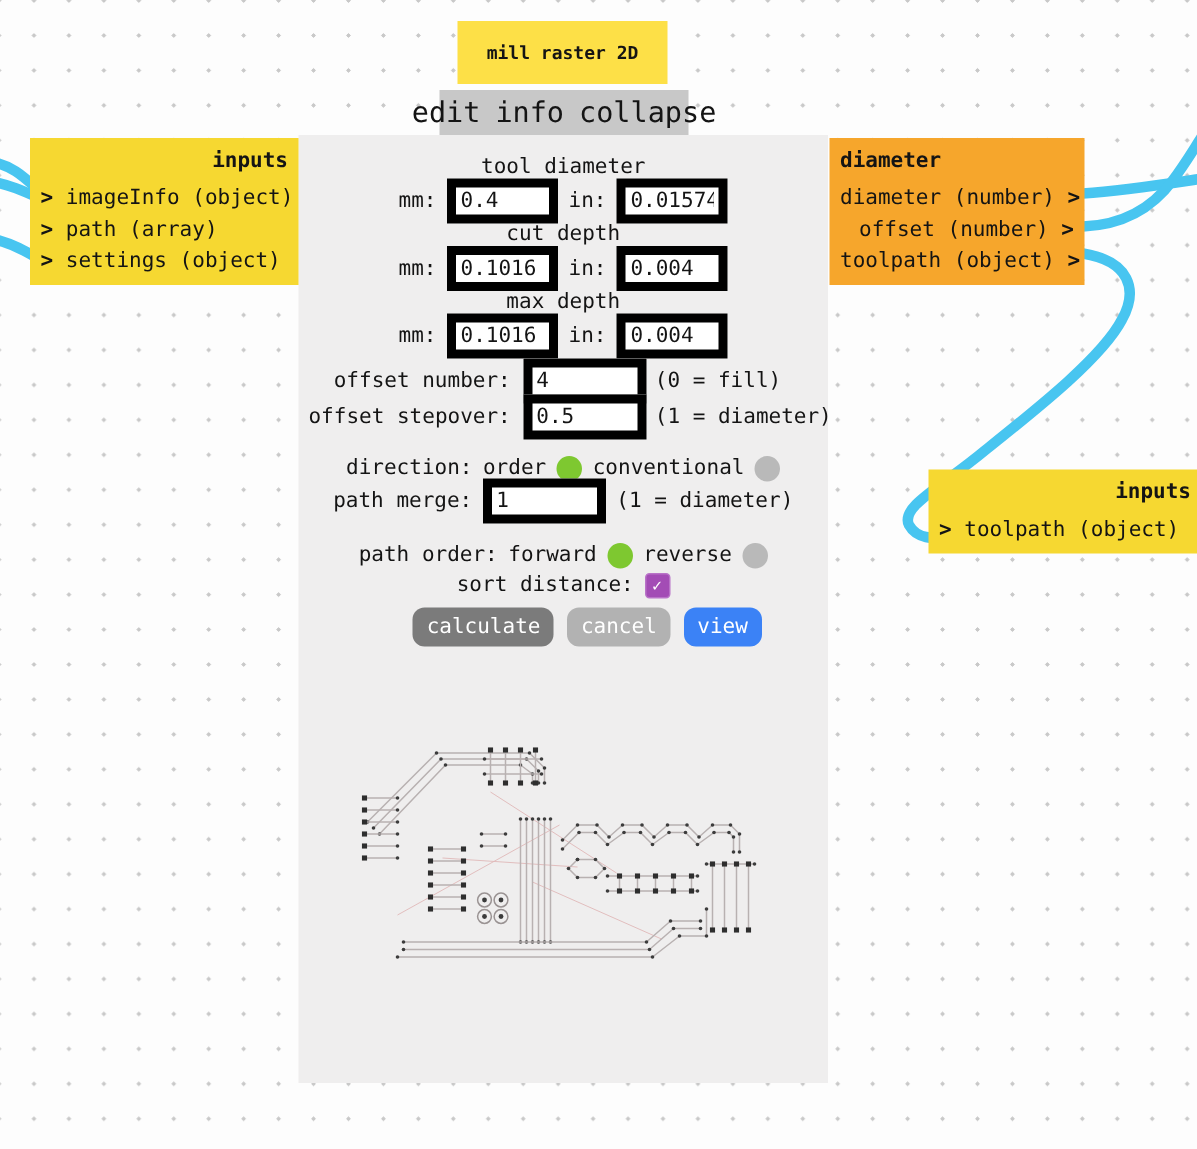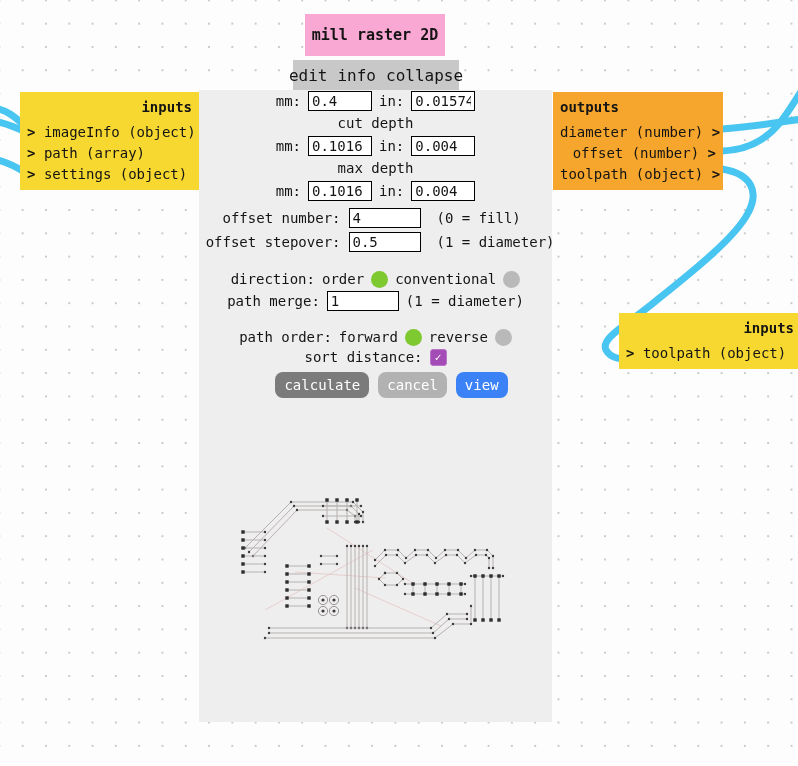--- a/index.html
+++ b/index.html
@@ -8,27 +8,27 @@
     background-color:#fdfdfd;
     background-image:radial-gradient(circle,#c9c9c9 1.3px,rgba(0,0,0,0) 1.45px);
     background-size:23.3px 23.3px;background-position:11px 12px;
     font-family:"DejaVu Sans Mono","Liberation Mono",monospace;
     color:#141414;font-size:14px;
   }
   #wires{position:absolute;left:0;top:0;z-index:1;}
   .wire{stroke:#48c5f0;stroke-width:7;fill:none;stroke-linecap:round;}
   .module-title{
     position:absolute;left:305px;top:14px;width:140px;height:42px;z-index:4;
-    background:#f9a8d4;display:flex;align-items:center;justify-content:center;
-    font-weight:bold;font-size:15px;
+    background:#fde047;display:flex;align-items:center;justify-content:center;
+    font-weight:bold;font-size:12px;
   }
   .menu-bar{
     position:absolute;left:293px;top:60px;width:166px;height:30px;z-index:4;
     background:#c8c8c8;display:flex;align-items:center;justify-content:center;gap:10px;
-    font-size:16px;
+    font-size:19px;
   }
   .menu-item{cursor:pointer;}
   .panel{
     position:absolute;left:199px;top:90px;width:353px;height:632px;z-index:2;
     background:#efeeee;
   }
   .io-box{position:absolute;z-index:3;padding:5px 7px;line-height:21px;}
   .io-yellow{background:#f6d831;}
   .io-orange{background:#f6a62c;}
   #inputs-left{left:20px;top:92px;width:165px;}
@@ -36,21 +36,21 @@
   #inputs-right{left:619px;top:313px;width:168px;}
   .io-header{font-weight:bold;}
   .hdr-right{text-align:right;margin-bottom:4px;}
   .hdr-left{text-align:left;margin-bottom:4px;}
   .io-row{white-space:nowrap;}
   .io-row.right{text-align:right;}
   .port{font-weight:bold;cursor:pointer;}
   .sec{text-align:center;height:20px;padding-top:3px;}
   .row{display:flex;justify-content:center;align-items:center;height:22px;gap:7px;}
   .num-input{
-    width:56px;height:18px;border:1px solid #000000;background:#fff;
+    width:56px;height:18px;border:6px solid #000000;background:#fff;
     font:14px "DejaVu Sans Mono","Liberation Mono",monospace;padding:0 3px;color:#141414;
   }
   .wide-input{width:64px;}
   .grid-row{display:grid;grid-template-columns:146px 80px 120px;align-items:center;
     justify-content:center;height:24px;column-gap:8px;}
   .grid-row .lbl{text-align:right;}
   .grid-row .hint{text-align:left;}
   .radio{display:inline-block;width:17px;height:17px;border-radius:50%;cursor:pointer;}
   .radio-on{background:#7ec830;}
   .radio-off{background:#b9b9b9;}
@@ -100,21 +100,21 @@
     <span class="port">&gt;</span>
     <span>path (array)</span>
   </div>
   <div class="io-row">
     <span class="port">&gt;</span>
     <span>settings (object)</span>
   </div>
 </div>
 
 <div class="io-box io-orange" id="outputs">
-  <div class="io-header hdr-left">outputs</div>
+  <div class="io-header hdr-left">diameter</div>
   <div class="io-row right">
     <span>diameter (number)</span>
     <span class="port">&gt;</span>
   </div>
   <div class="io-row right">
     <span>offset (number)</span>
     <span class="port">&gt;</span>
   </div>
   <div class="io-row right">
     <span>toolpath (object)</span>
@@ -125,20 +125,21 @@
 <div class="io-box io-yellow" id="inputs-right">
   <div class="io-header hdr-right">inputs</div>
   <div class="io-row">
     <span class="port">&gt;</span>
     <span>toolpath (object)</span>
   </div>
 </div>
 
 <div class="panel">
 
+  <div class="sec mt10">tool diameter</div>
   <div class="row">
     <span>mm:</span>
     <input class="num-input" value="0.4" style="">
     <span>in:</span>
     <input class="num-input" value="0.015748" style="">
   </div>
 
   <div class="sec">cut depth</div>
   <div class="row">
     <span>mm:</span>

